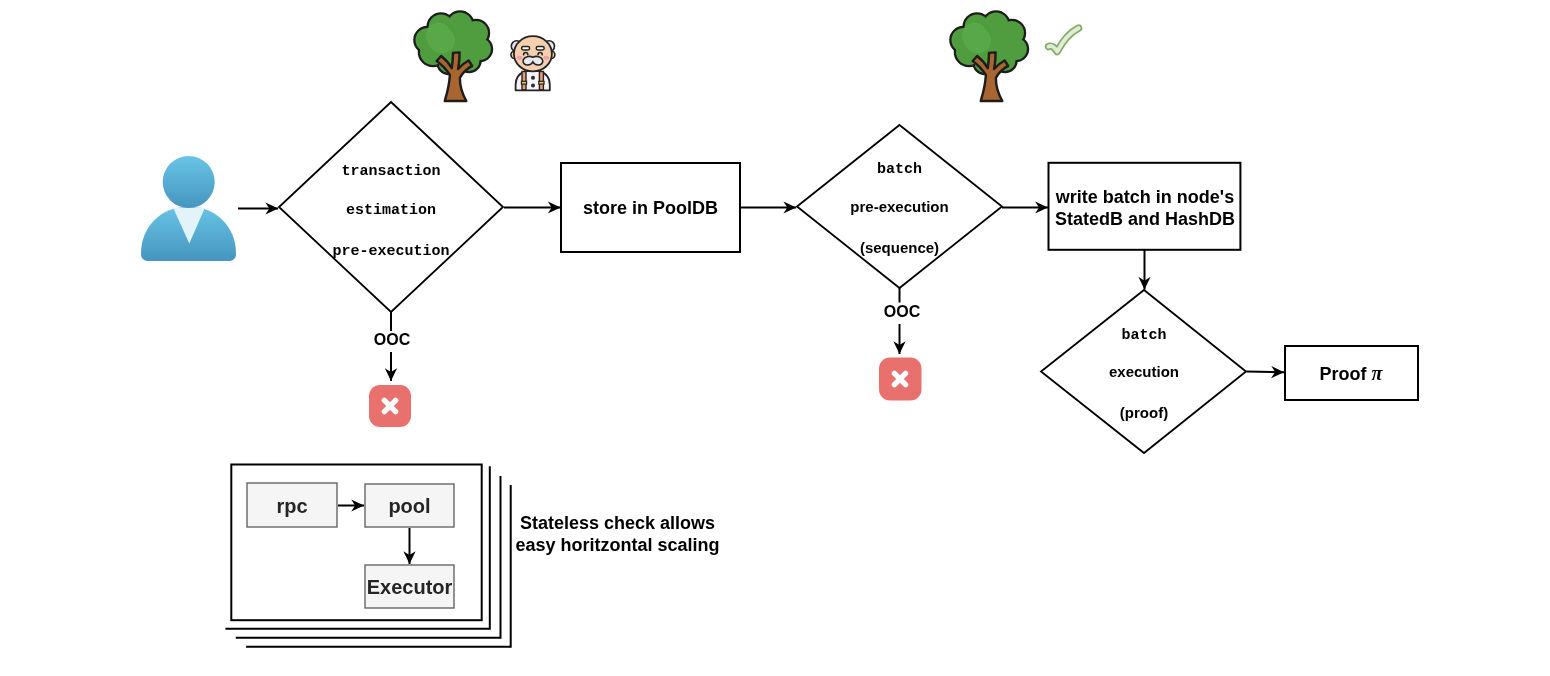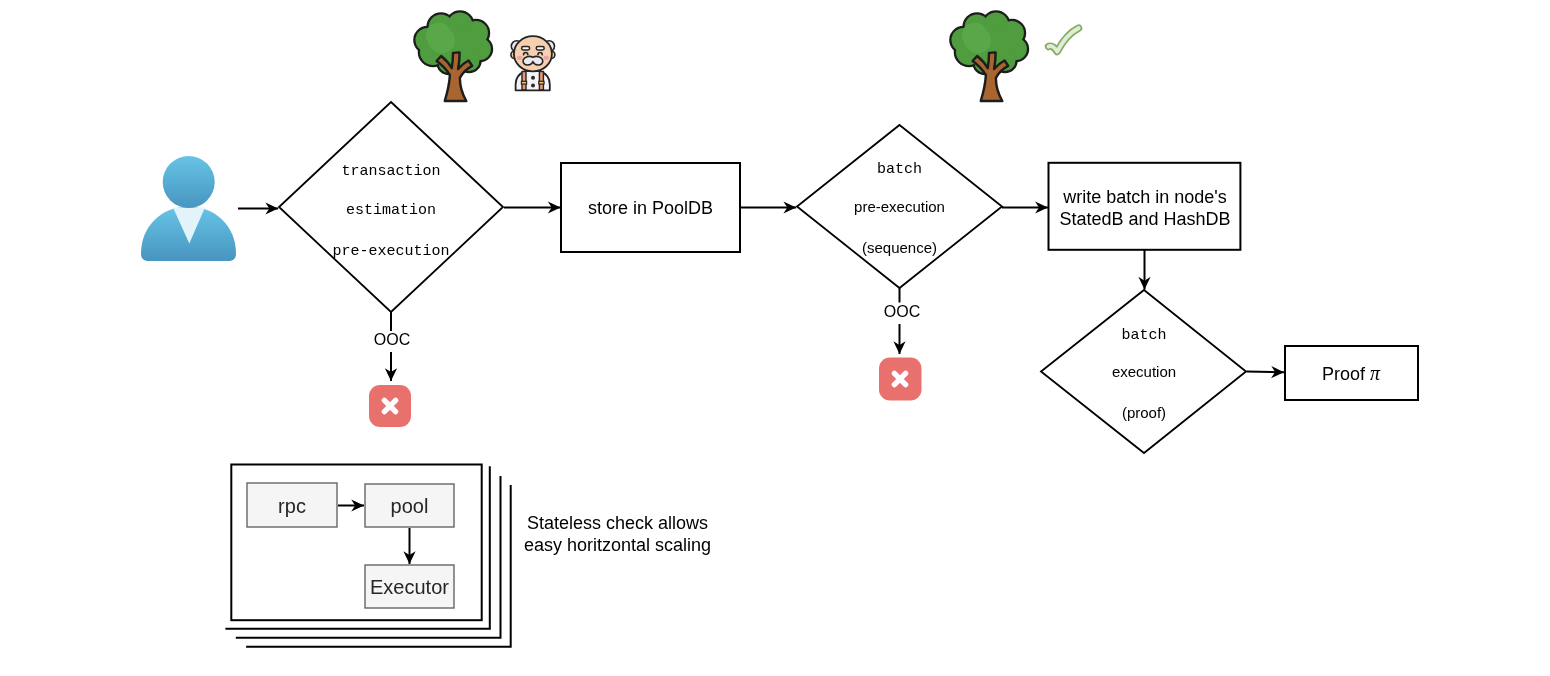--- a/index.html
+++ b/index.html
@@ -1,16 +1,16 @@
 <!DOCTYPE html>
 <html><head>
 <meta charset="utf-8">
 <style>
   html,body{margin:0;padding:0;background:#ffffff;}
-  #canvas{position:relative;width:1455px;height:676px;overflow:hidden;}
+  #canvas{position:relative;width:1455px;height:676px;overflow:hidden;font-weight:bold;}
 </style>
 </head>
 <body>
 <div id="canvas">
 <svg width="1550" height="676" viewBox="0 0 1550 676" font-family="Liberation Sans, sans-serif">
   <defs>
     <linearGradient id="pg" x1="0" y1="0" x2="0" y2="1">
       <stop offset="0" stop-color="#67c4e6"></stop>
       <stop offset="1" stop-color="#4795c0"></stop>
     </linearGradient>

